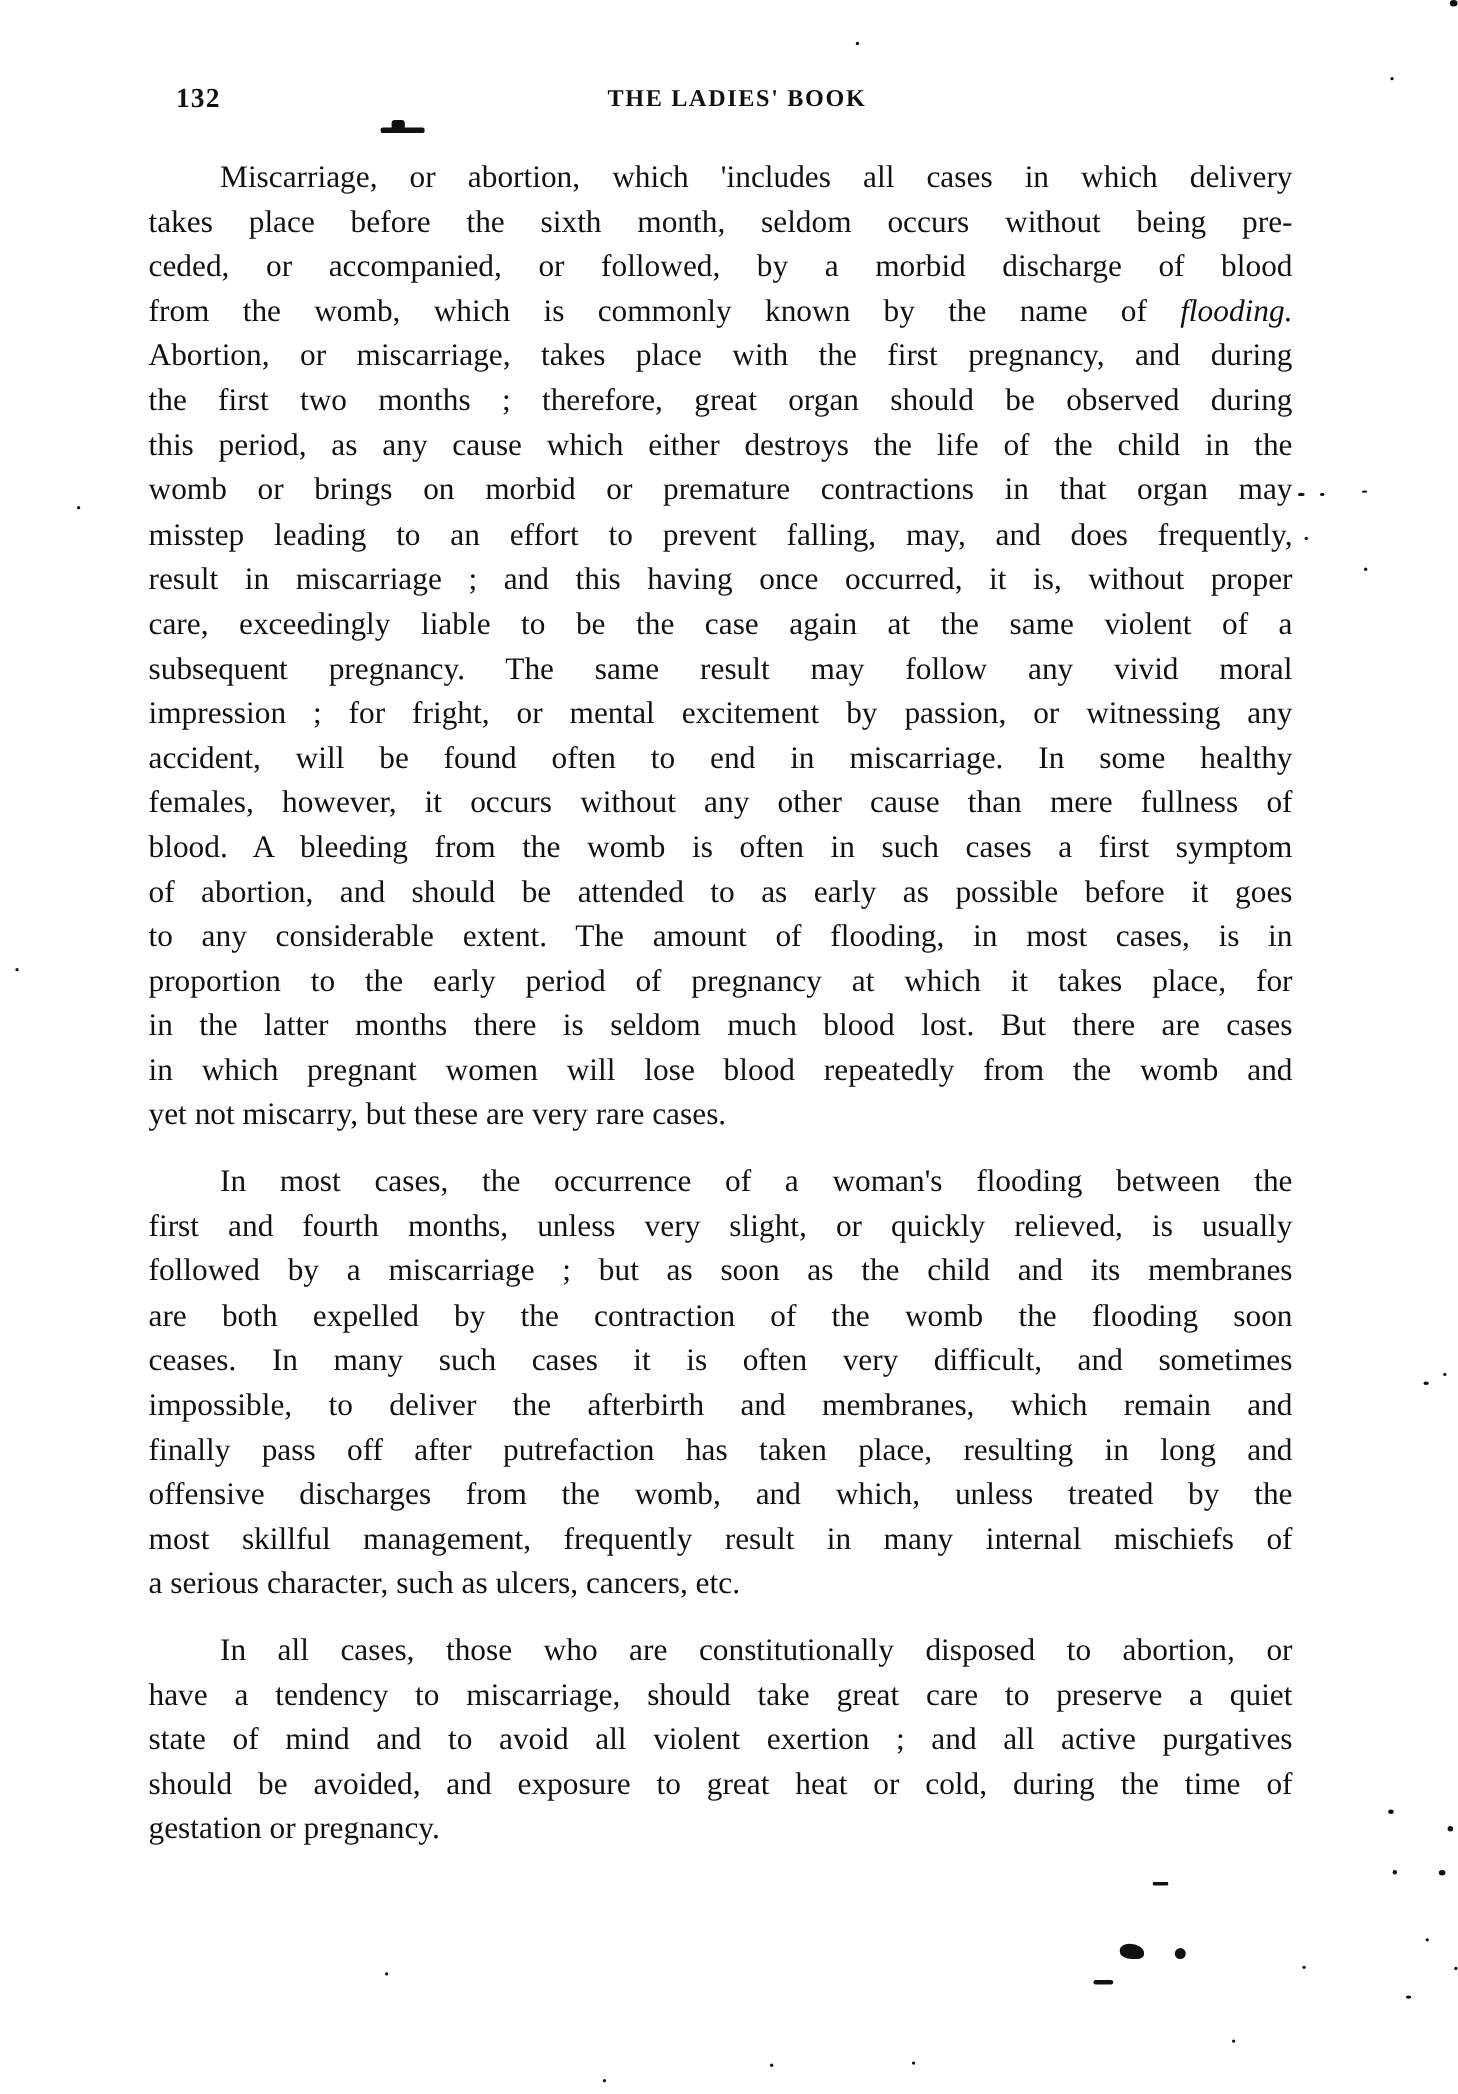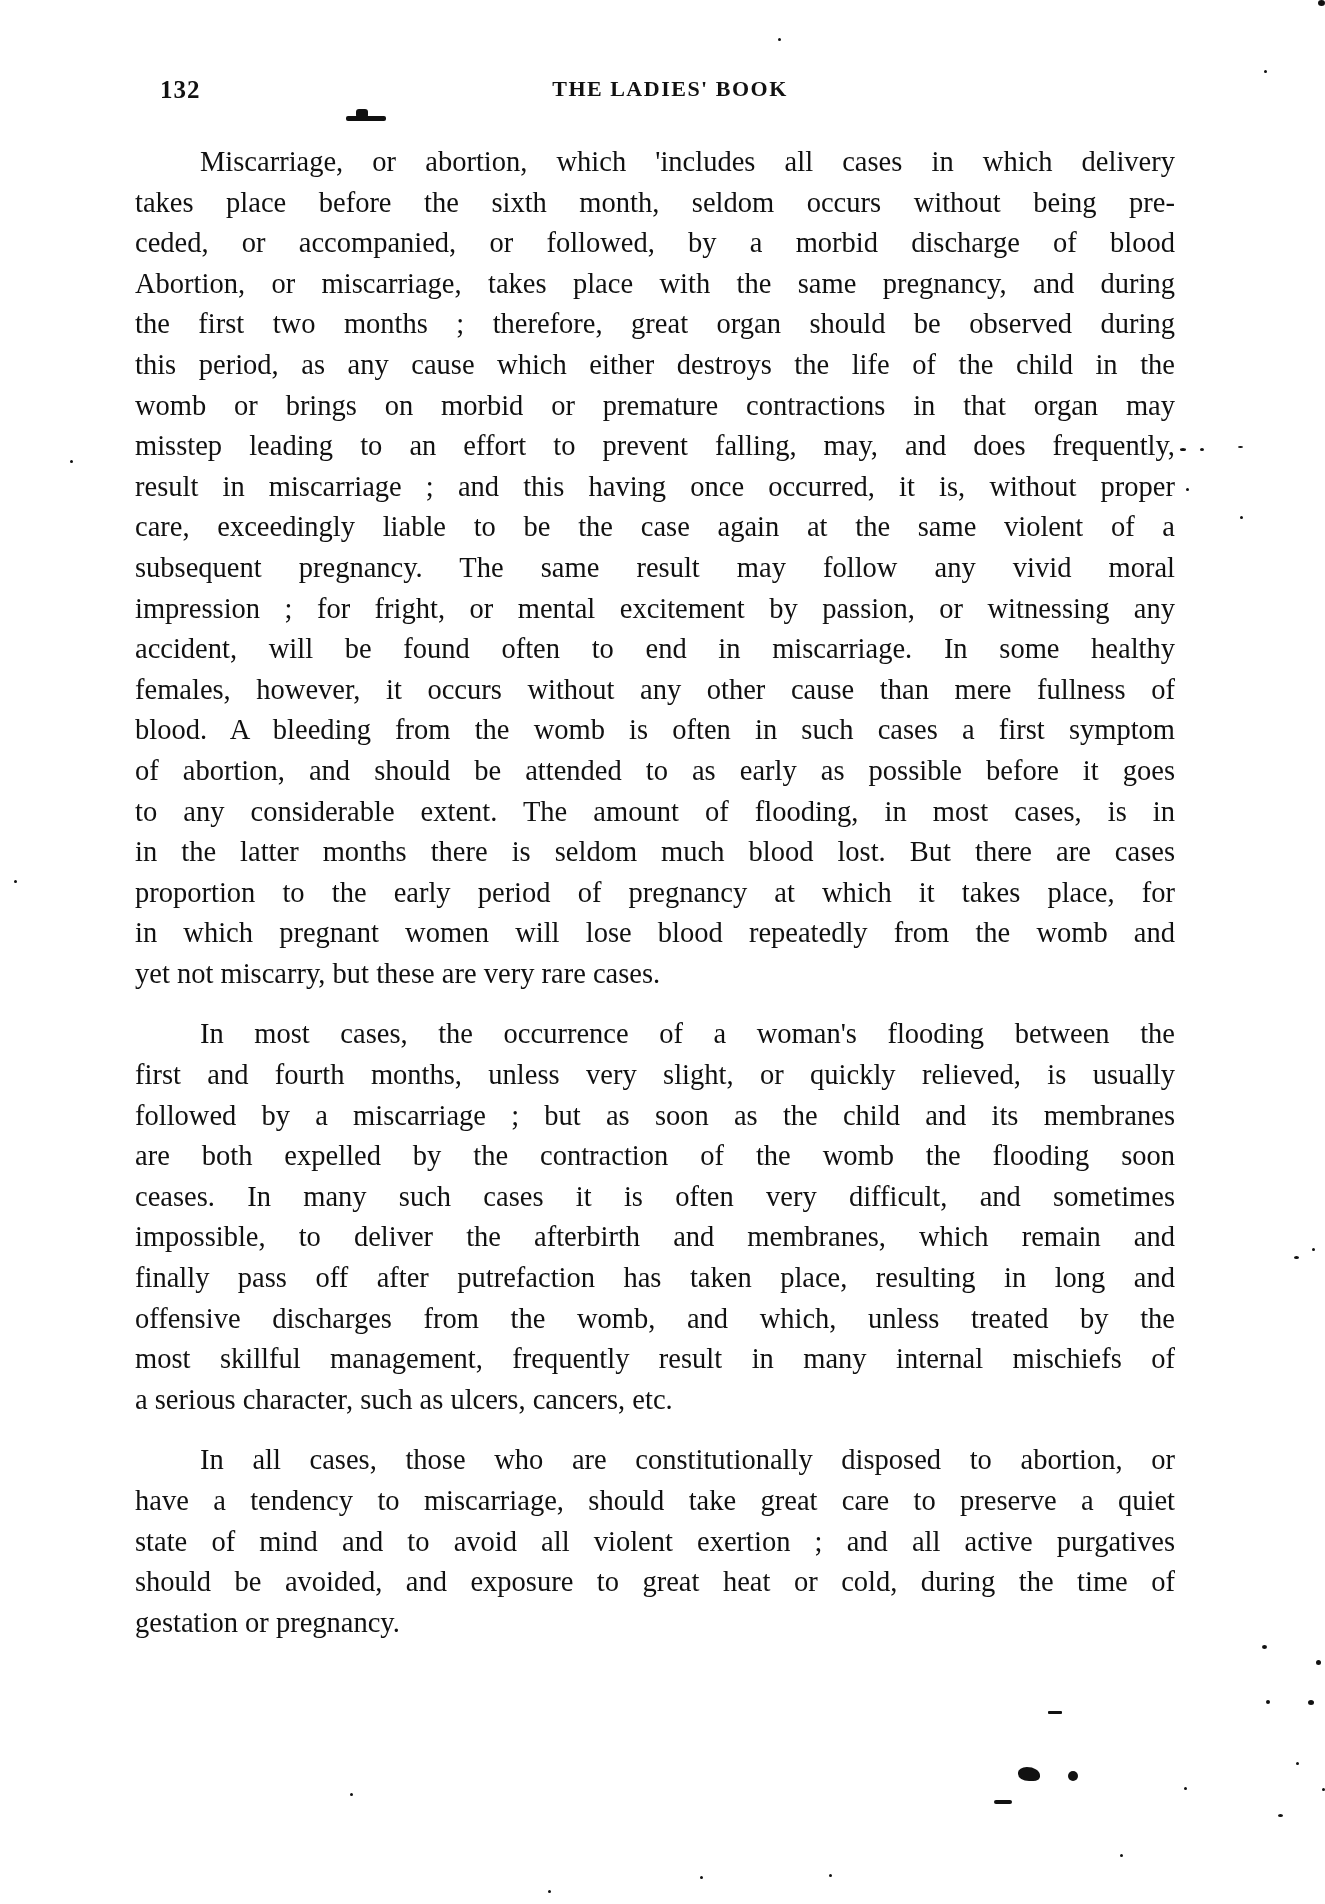--- a/index.html
+++ b/index.html
@@ -99,36 +99,37 @@
     <span class="page-number">132</span>
     <span class="running-title">THE LADIES' BOOK</span>
   </div>
 
   <div class="body-text">
 
     <p class="para">
       <span class="line first"><span class="txt">Miscarriage, or abortion, which 'includes all cases in which delivery</span></span>
       <span class="line"><span class="txt">takes place before the sixth month, seldom occurs without being pre-</span></span>
       <span class="line"><span class="txt">ceded, or accompanied, or followed, by a morbid discharge of blood</span></span>
-      <span class="line"><span class="txt">Abortion, or miscarriage, takes place with the same pregnancy, and during</span></span>
+      <span class="line"><span class="txt"><span>from the womb, which is commonly known by the name of </span><span class="it">flooding.</span></span></span>
+      <span class="line"><span class="txt">Abortion, or miscarriage, takes place with the first pregnancy, and during</span></span>
       <span class="line"><span class="txt">the first two months ; therefore, great organ should be observed during</span></span>
       <span class="line"><span class="txt">this period, as any cause which either destroys the life of the child in the</span></span>
       <span class="line"><span class="txt">womb or brings on morbid or premature contractions in that organ may</span></span>
       <span class="line"><span class="txt">misstep leading to an effort to prevent falling, may, and does frequently,</span></span>
       <span class="line"><span class="txt">result in miscarriage ; and this having once occurred, it is, without proper</span></span>
       <span class="line"><span class="txt">care, exceedingly liable to be the case again at the same violent of a</span></span>
       <span class="line"><span class="txt">subsequent pregnancy. The same result may follow any vivid moral</span></span>
       <span class="line"><span class="txt">impression ; for fright, or mental excitement by passion, or witnessing any</span></span>
       <span class="line"><span class="txt">accident, will be found often to end in miscarriage. In some healthy</span></span>
       <span class="line"><span class="txt">females, however, it occurs without any other cause than mere fullness of</span></span>
       <span class="line"><span class="txt">blood. A bleeding from the womb is often in such cases a first symptom</span></span>
       <span class="line"><span class="txt">of abortion, and should be attended to as early as possible before it goes</span></span>
       <span class="line"><span class="txt">to any considerable extent. The amount of flooding, in most cases, is in</span></span>
+      <span class="line"><span class="txt">proportion to the early period of pregnancy at which it takes place, for</span></span>
       <span class="line"><span class="txt">in the latter months there is seldom much blood lost. But there are cases</span></span>
-      <span class="line"><span class="txt">proportion to the early period of pregnancy at which it takes place, for</span></span>
       <span class="line"><span class="txt">in which pregnant women will lose blood repeatedly from the womb and</span></span>
       <span class="line last"><span class="txt">yet not miscarry, but these are very rare cases.</span></span>
     </p>
 
     <p class="para">
       <span class="line first"><span class="txt">In most cases, the occurrence of a woman's flooding between the</span></span>
       <span class="line"><span class="txt">first and fourth months, unless very slight, or quickly relieved, is usually</span></span>
       <span class="line"><span class="txt">followed by a miscarriage ; but as soon as the child and its membranes</span></span>
       <span class="line"><span class="txt">are both expelled by the contraction of the womb the flooding soon</span></span>
       <span class="line"><span class="txt">ceases. In many such cases it is often very difficult, and sometimes</span></span>

